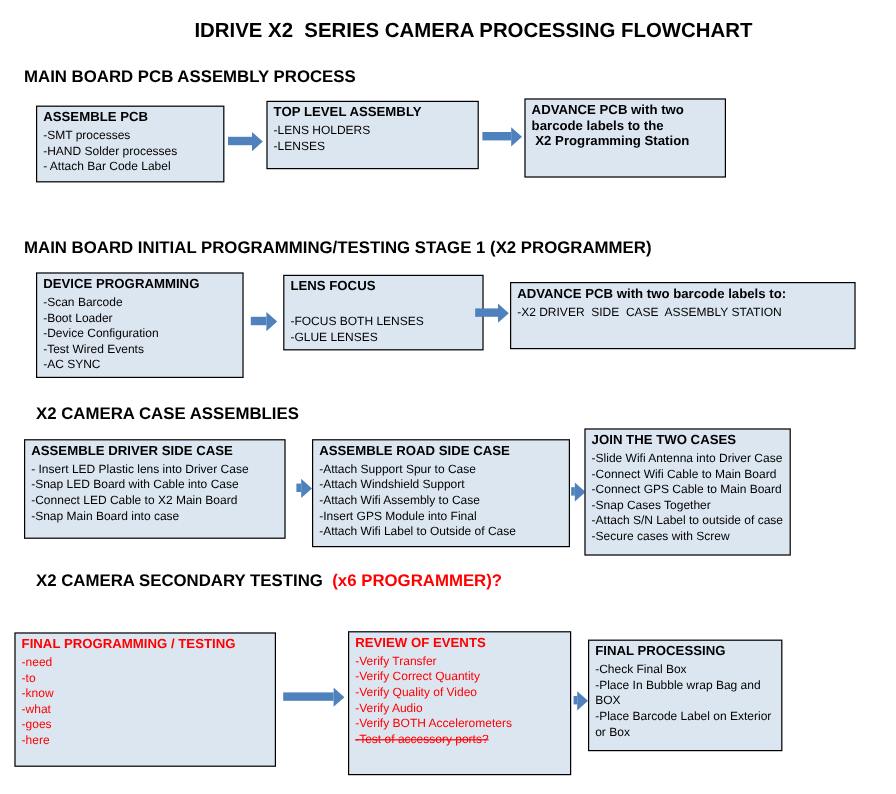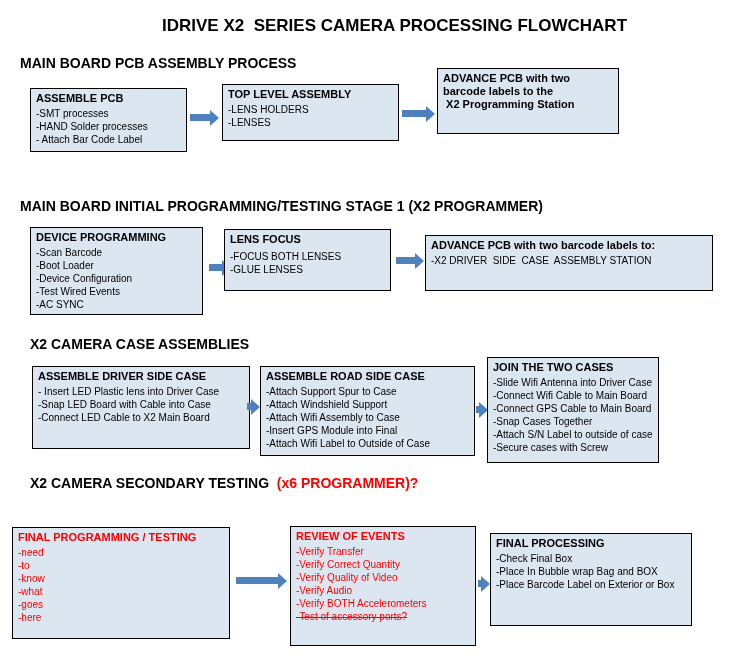--- a/index.html
+++ b/index.html
@@ -94,65 +94,66 @@
   <div class="flow-box" style="left:222px; top:84px; width:177px; min-height:57px;">
     <div class="box-title">TOP LEVEL ASSEMBLY</div>
     <ul>
       <li>-LENS HOLDERS</li>
       <li>-LENSES</li>
     </ul>
   </div>
 
   <div class="arrow" style="left:402px; top:110px; width:24px;"></div>
 
-  <div class="flow-box" style="left:437px; top:68px; width:182px; min-height:66px;">
+  <div class="flow-box" style="left:437px; top:82px; width:168px; min-height:66px;">
     <div class="box-title">ADVANCE PCB with two barcode labels to the
  X2 Programming Station</div>
   </div>
 
   <div class="section-heading" style="left:20px; top:198px;">MAIN BOARD INITIAL PROGRAMMING/TESTING STAGE 1 (X2 PROGRAMMER)</div>
 
   <div class="flow-box" style="left:30px; top:227px; width:173px; min-height:86px;">
     <div class="box-title">DEVICE PROGRAMMING</div>
     <ul>
       <li>-Scan Barcode</li>
       <li>-Boot Loader</li>
       <li>-Device Configuration</li>
       <li>-Test Wired Events</li>
       <li>-AC SYNC</li>
     </ul>
   </div>
 
   <div class="arrow" style="left:209px; top:264px; width:13px;"></div>
 
-  <div class="flow-box" style="left:224px; top:229px; width:167px; min-height:62px;">
+  <div class="flow-box" style="left:236px; top:229px; width:167px; min-height:62px;">
     <div class="box-title">LENS FOCUS</div>
-    <ul style="margin-top:4px;">
+    <ul style="margin-top:16px;">
       <li>-FOCUS BOTH LENSES</li>
       <li>-GLUE LENSES</li>
     </ul>
   </div>
 
   <div class="arrow" style="left:396px; top:257px; width:19px;"></div>
 
   <div class="flow-box" style="left:425px; top:235px; width:288px; min-height:56px;">
     <div class="box-title nowrap">ADVANCE PCB with two barcode labels to:</div>
     <ul>
       <li>-X2 DRIVER  SIDE  CASE  ASSEMBLY STATION</li>
     </ul>
   </div>
 
   <div class="section-heading" style="left:30px; top:336px;">X2 CAMERA CASE ASSEMBLIES</div>
 
-  <div class="flow-box" style="left:32px; top:366px; width:218px; min-height:83px;">
+  <div class="flow-box" style="left:20px; top:366px; width:218px; min-height:83px;">
     <div class="box-title">ASSEMBLE DRIVER SIDE CASE</div>
     <ul>
       <li>- Insert LED Plastic lens into Driver Case</li>
       <li>-Snap LED Board with Cable into Case</li>
       <li>-Connect LED Cable to X2 Main Board</li>
+      <li>-Snap Main Board into case</li>
     </ul>
   </div>
 
   <div class="arrow" style="left:247px; top:403px; width:4px;"></div>
 
   <div class="flow-box" style="left:260px; top:366px; width:215px; min-height:90px;">
     <div class="box-title">ASSEMBLE ROAD SIDE CASE</div>
     <ul>
       <li>-Attach Support Spur to Case</li>
       <li>-Attach Windshield Support</li>
@@ -199,21 +200,21 @@
       <li>-Verify Correct Quantity</li>
       <li>-Verify Quality of Video</li>
       <li>-Verify Audio</li>
       <li>-Verify BOTH Accelerometers</li>
       <li class="strike">-Test of accessory ports?</li>
     </ul>
   </div>
 
   <div class="arrow" style="left:478px; top:580px; width:3px;"></div>
 
-  <div class="flow-box" style="left:490px; top:533px; width:202px; min-height:93px;">
+  <div class="flow-box" style="left:490px; top:533px; width:162px; min-height:93px;">
     <div class="box-title">FINAL PROCESSING</div>
     <ul>
       <li>-Check Final Box</li>
       <li>-Place In Bubble wrap Bag and BOX</li>
       <li>-Place Barcode Label on Exterior or Box</li>
     </ul>
   </div>
 
 </div>
 

